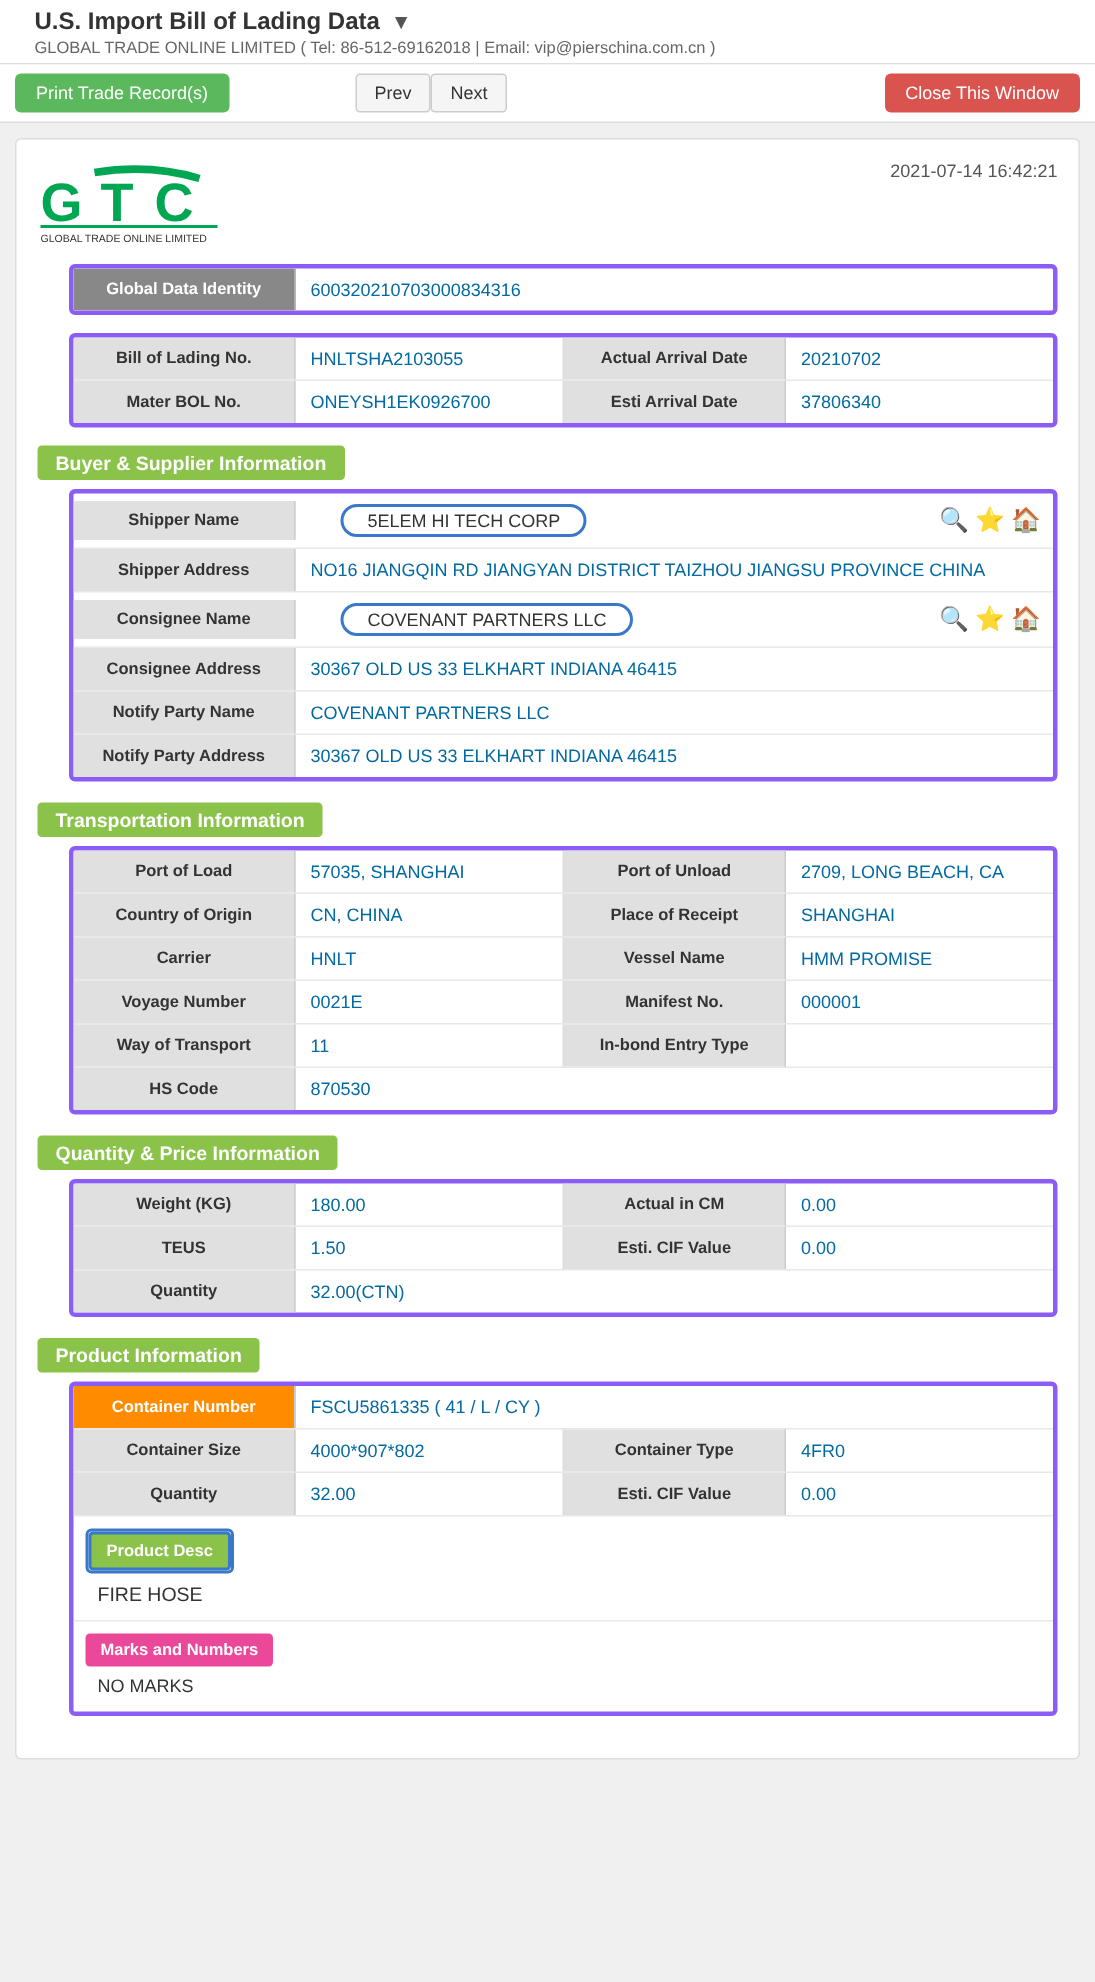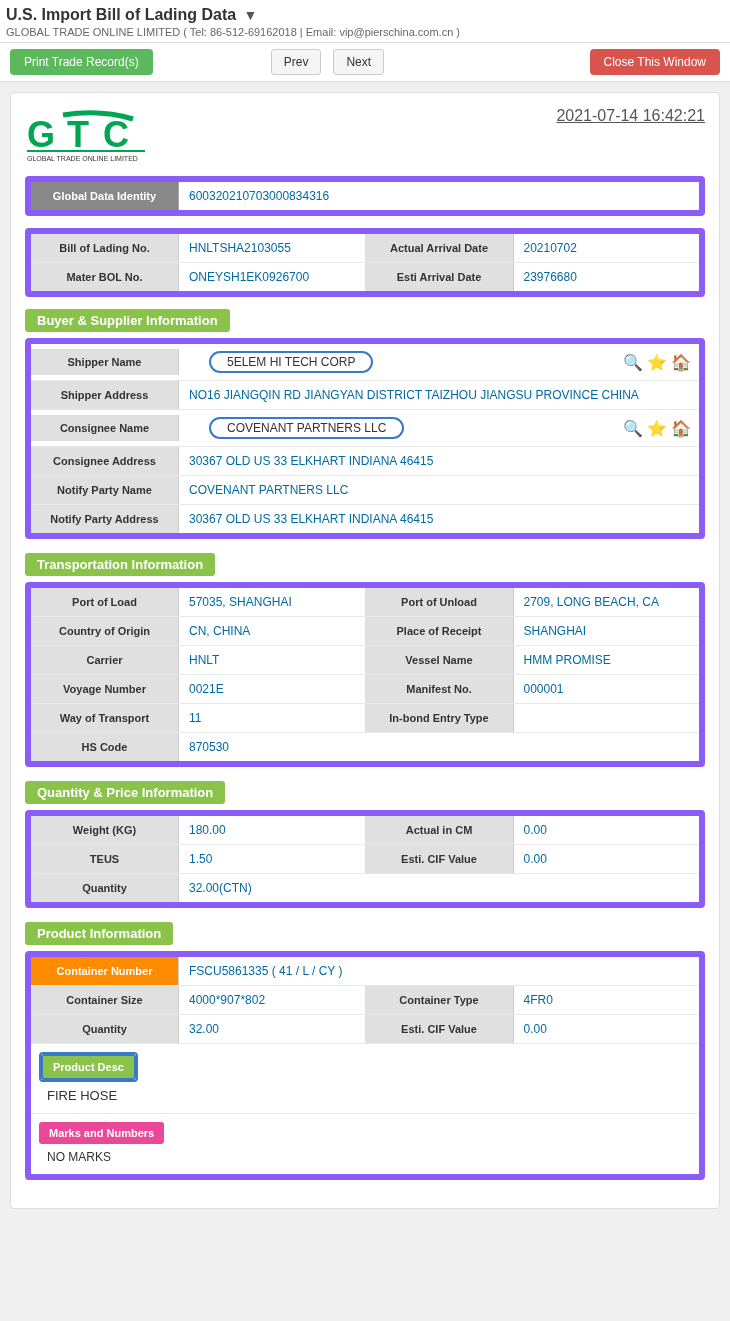--- a/index.html
+++ b/index.html
@@ -6,21 +6,21 @@
     body {
       font-family: Arial, sans-serif;
       font-size: 12px;
       background: #f0f0f0;
       color: #333;
       width: 730px;
     }
 
     .top-bar {
       background: #fff;
-      padding: 6px 10px 4px 6px;
+      padding: 6px 10px 4px 23px;
       border-bottom: 1px solid #ddd;
     }
     .top-bar h2 {
       font-size: 16px;
       font-weight: bold;
       color: #333;
       display: inline;
     }
     .top-bar .arrow {
       font-size: 14px;
@@ -88,30 +88,30 @@
     .logo-container {
       display: flex;
       align-items: center;
     }
     .logo-box {
       width: 130px;
       height: 55px;
       position: relative;
     }
     .timestamp {
-      font-size: 16px;
+      font-size: 12px;
       color: #555;
-      text-decoration: underline;
     }
 
     .info-card {
-      border: 6px solid #8b5cf6;
+      border: 3px solid #8b5cf6;
       border-radius: 4px;
       margin-bottom: 12px;
       overflow: hidden;
+      margin-left: 21px;
     }
 
     .info-row {
       display: flex;
       align-items: stretch;
       border-bottom: 1px solid #e8e8e8;
     }
     .info-row:last-child {
       border-bottom: none;
     }
@@ -252,22 +252,22 @@
     }
 
     .no-marks {
       padding: 6px 8px;
       font-size: 12px;
       color: #333;
     }
 
     .nav-center {
       display: flex;
-      gap: 12px;
-      margin-left: 110px;
+      gap: 0;
+      margin-left: 76px;
     }
   </style>
 </head>
 <body>
 
 <div class="top-bar">
   <div>
     <h2>U.S. Import Bill of Lading Data</h2>
     <span class="arrow">▼</span>
   </div>
@@ -326,21 +326,21 @@
         <div class="value-cell">20210702</div>
       </div>
     </div>
     <div class="two-col-row">
       <div class="col-half">
         <div class="label-cell">Mater BOL No.</div>
         <div class="value-cell">ONEYSH1EK0926700</div>
       </div>
       <div class="col-half">
         <div class="label-cell">Esti Arrival Date</div>
-        <div class="value-cell">23976680</div>
+        <div class="value-cell">37806340</div>
       </div>
     </div>
   </div>
 
   <div class="section-wrapper">
     <div class="section-header">
       <span class="section-title">Buyer &amp; Supplier Information</span>
     </div>
     <div class="info-card">
 

